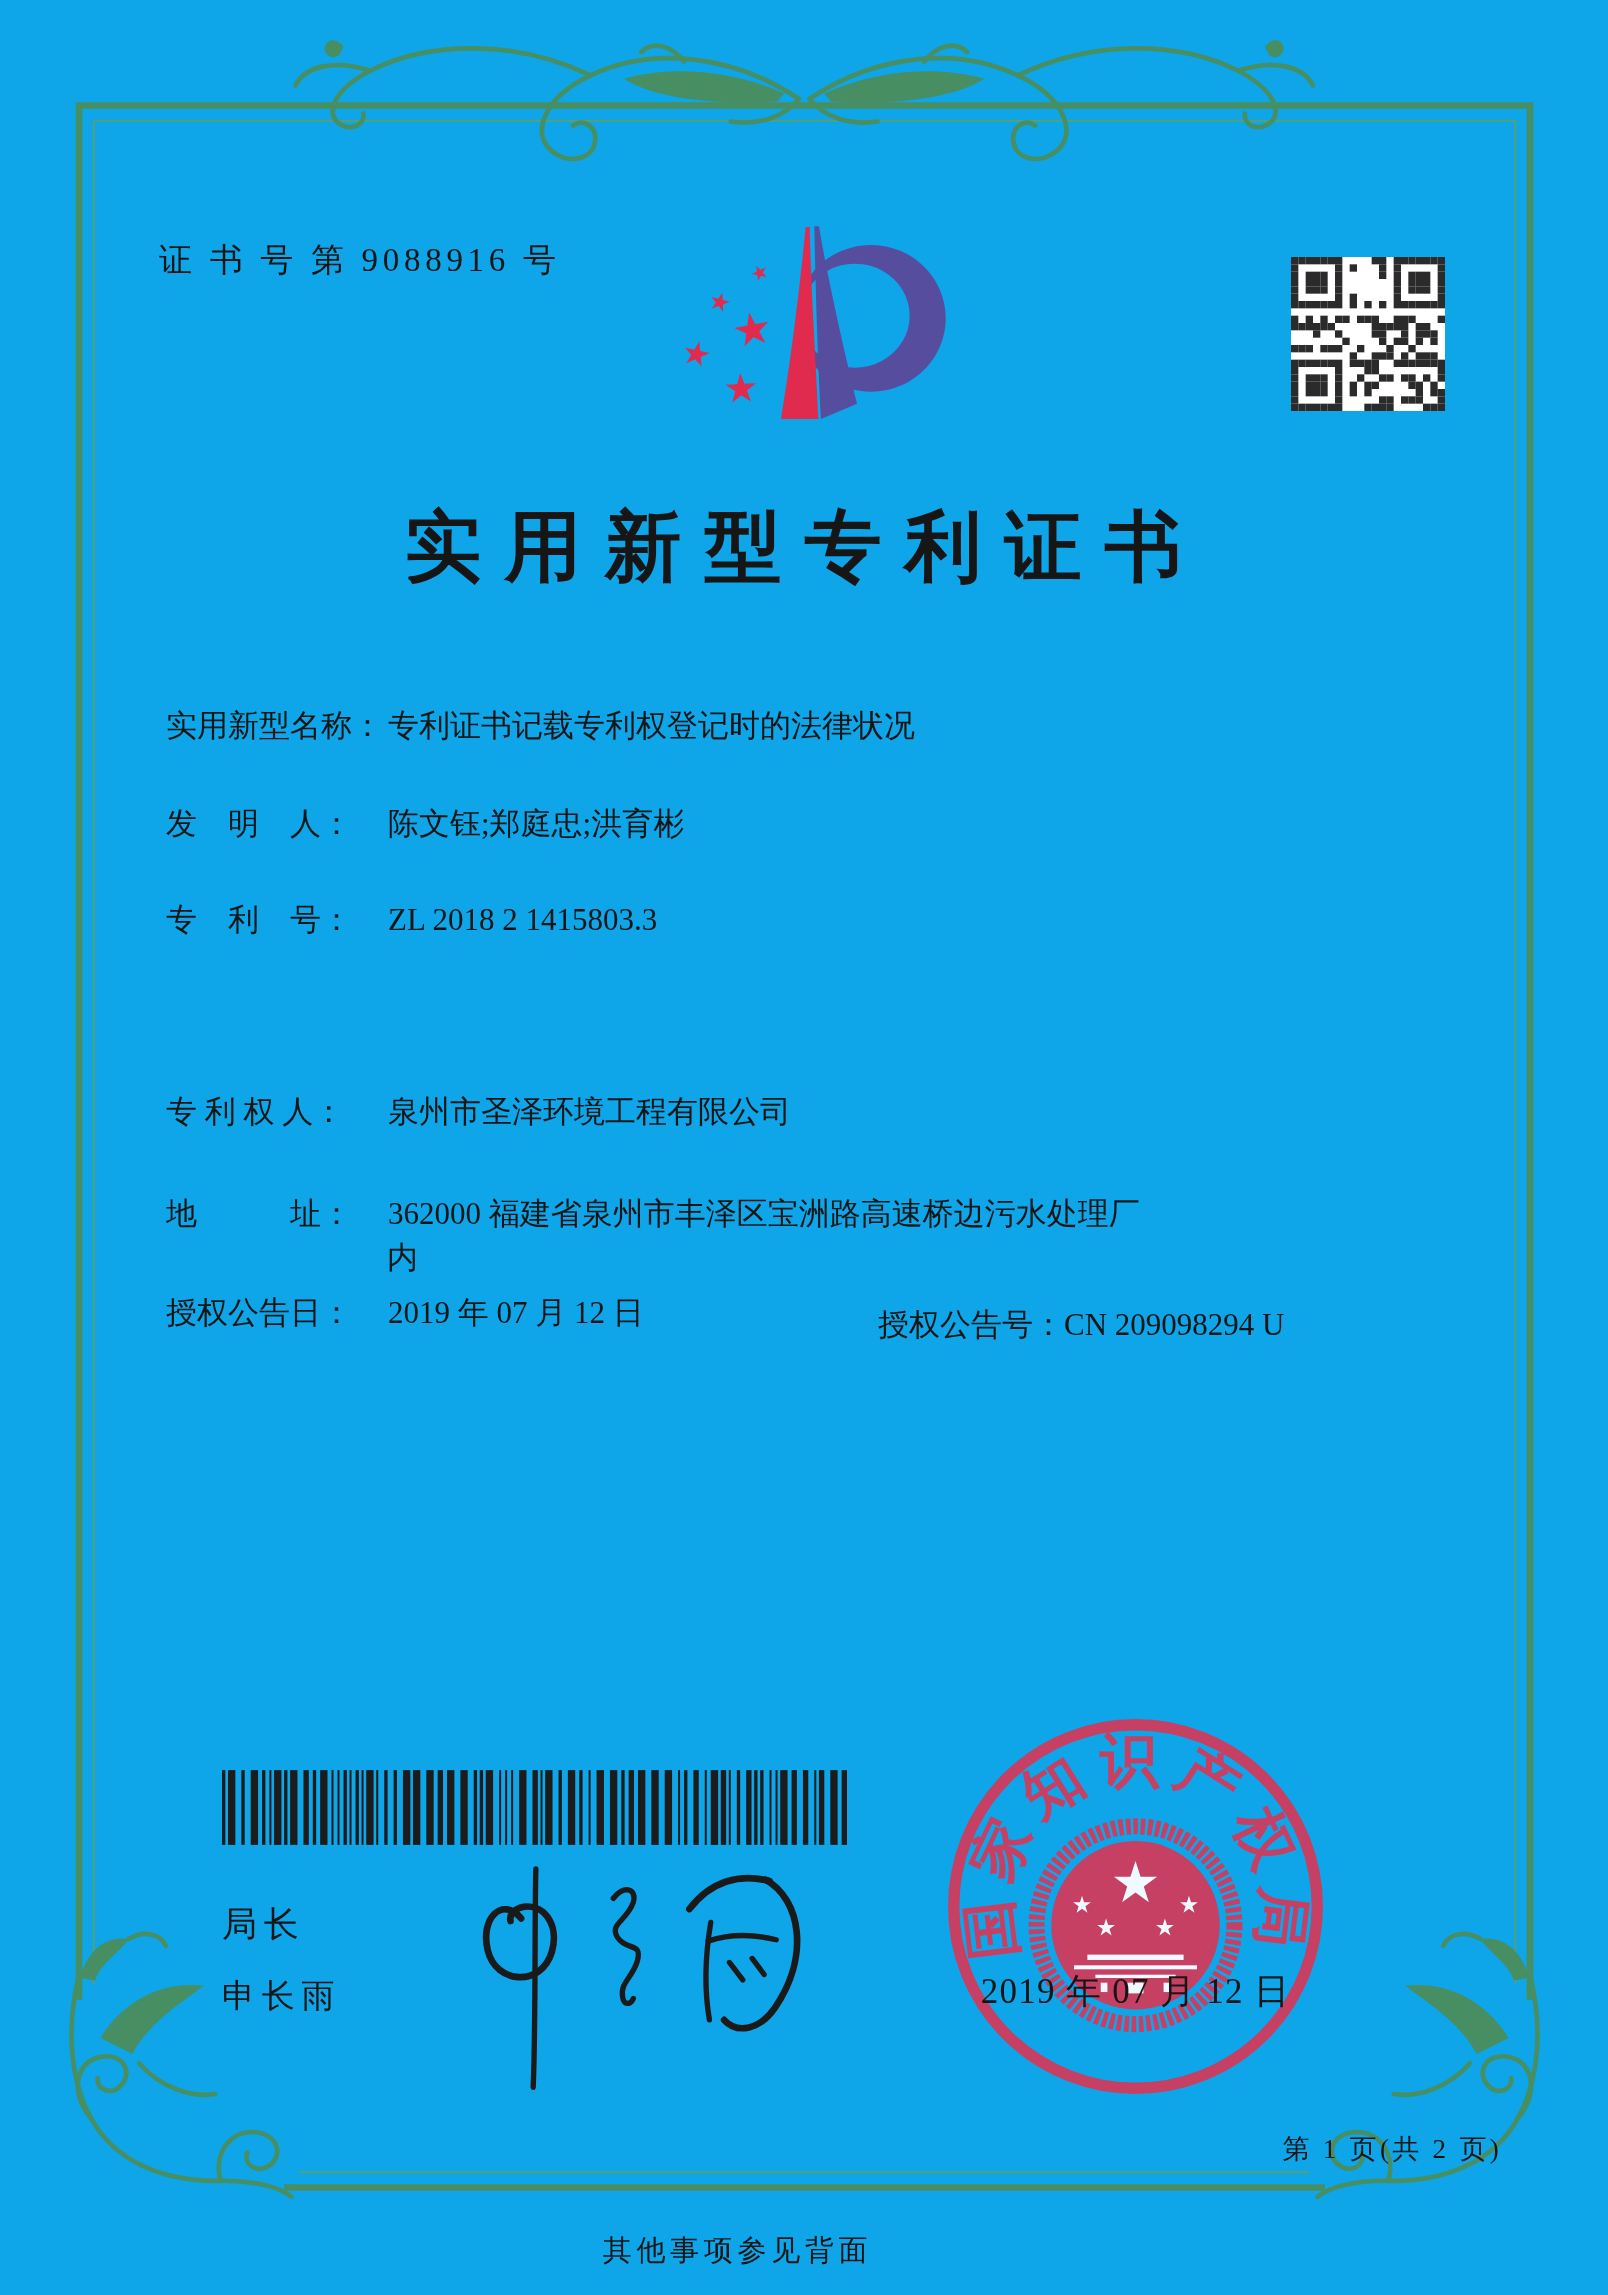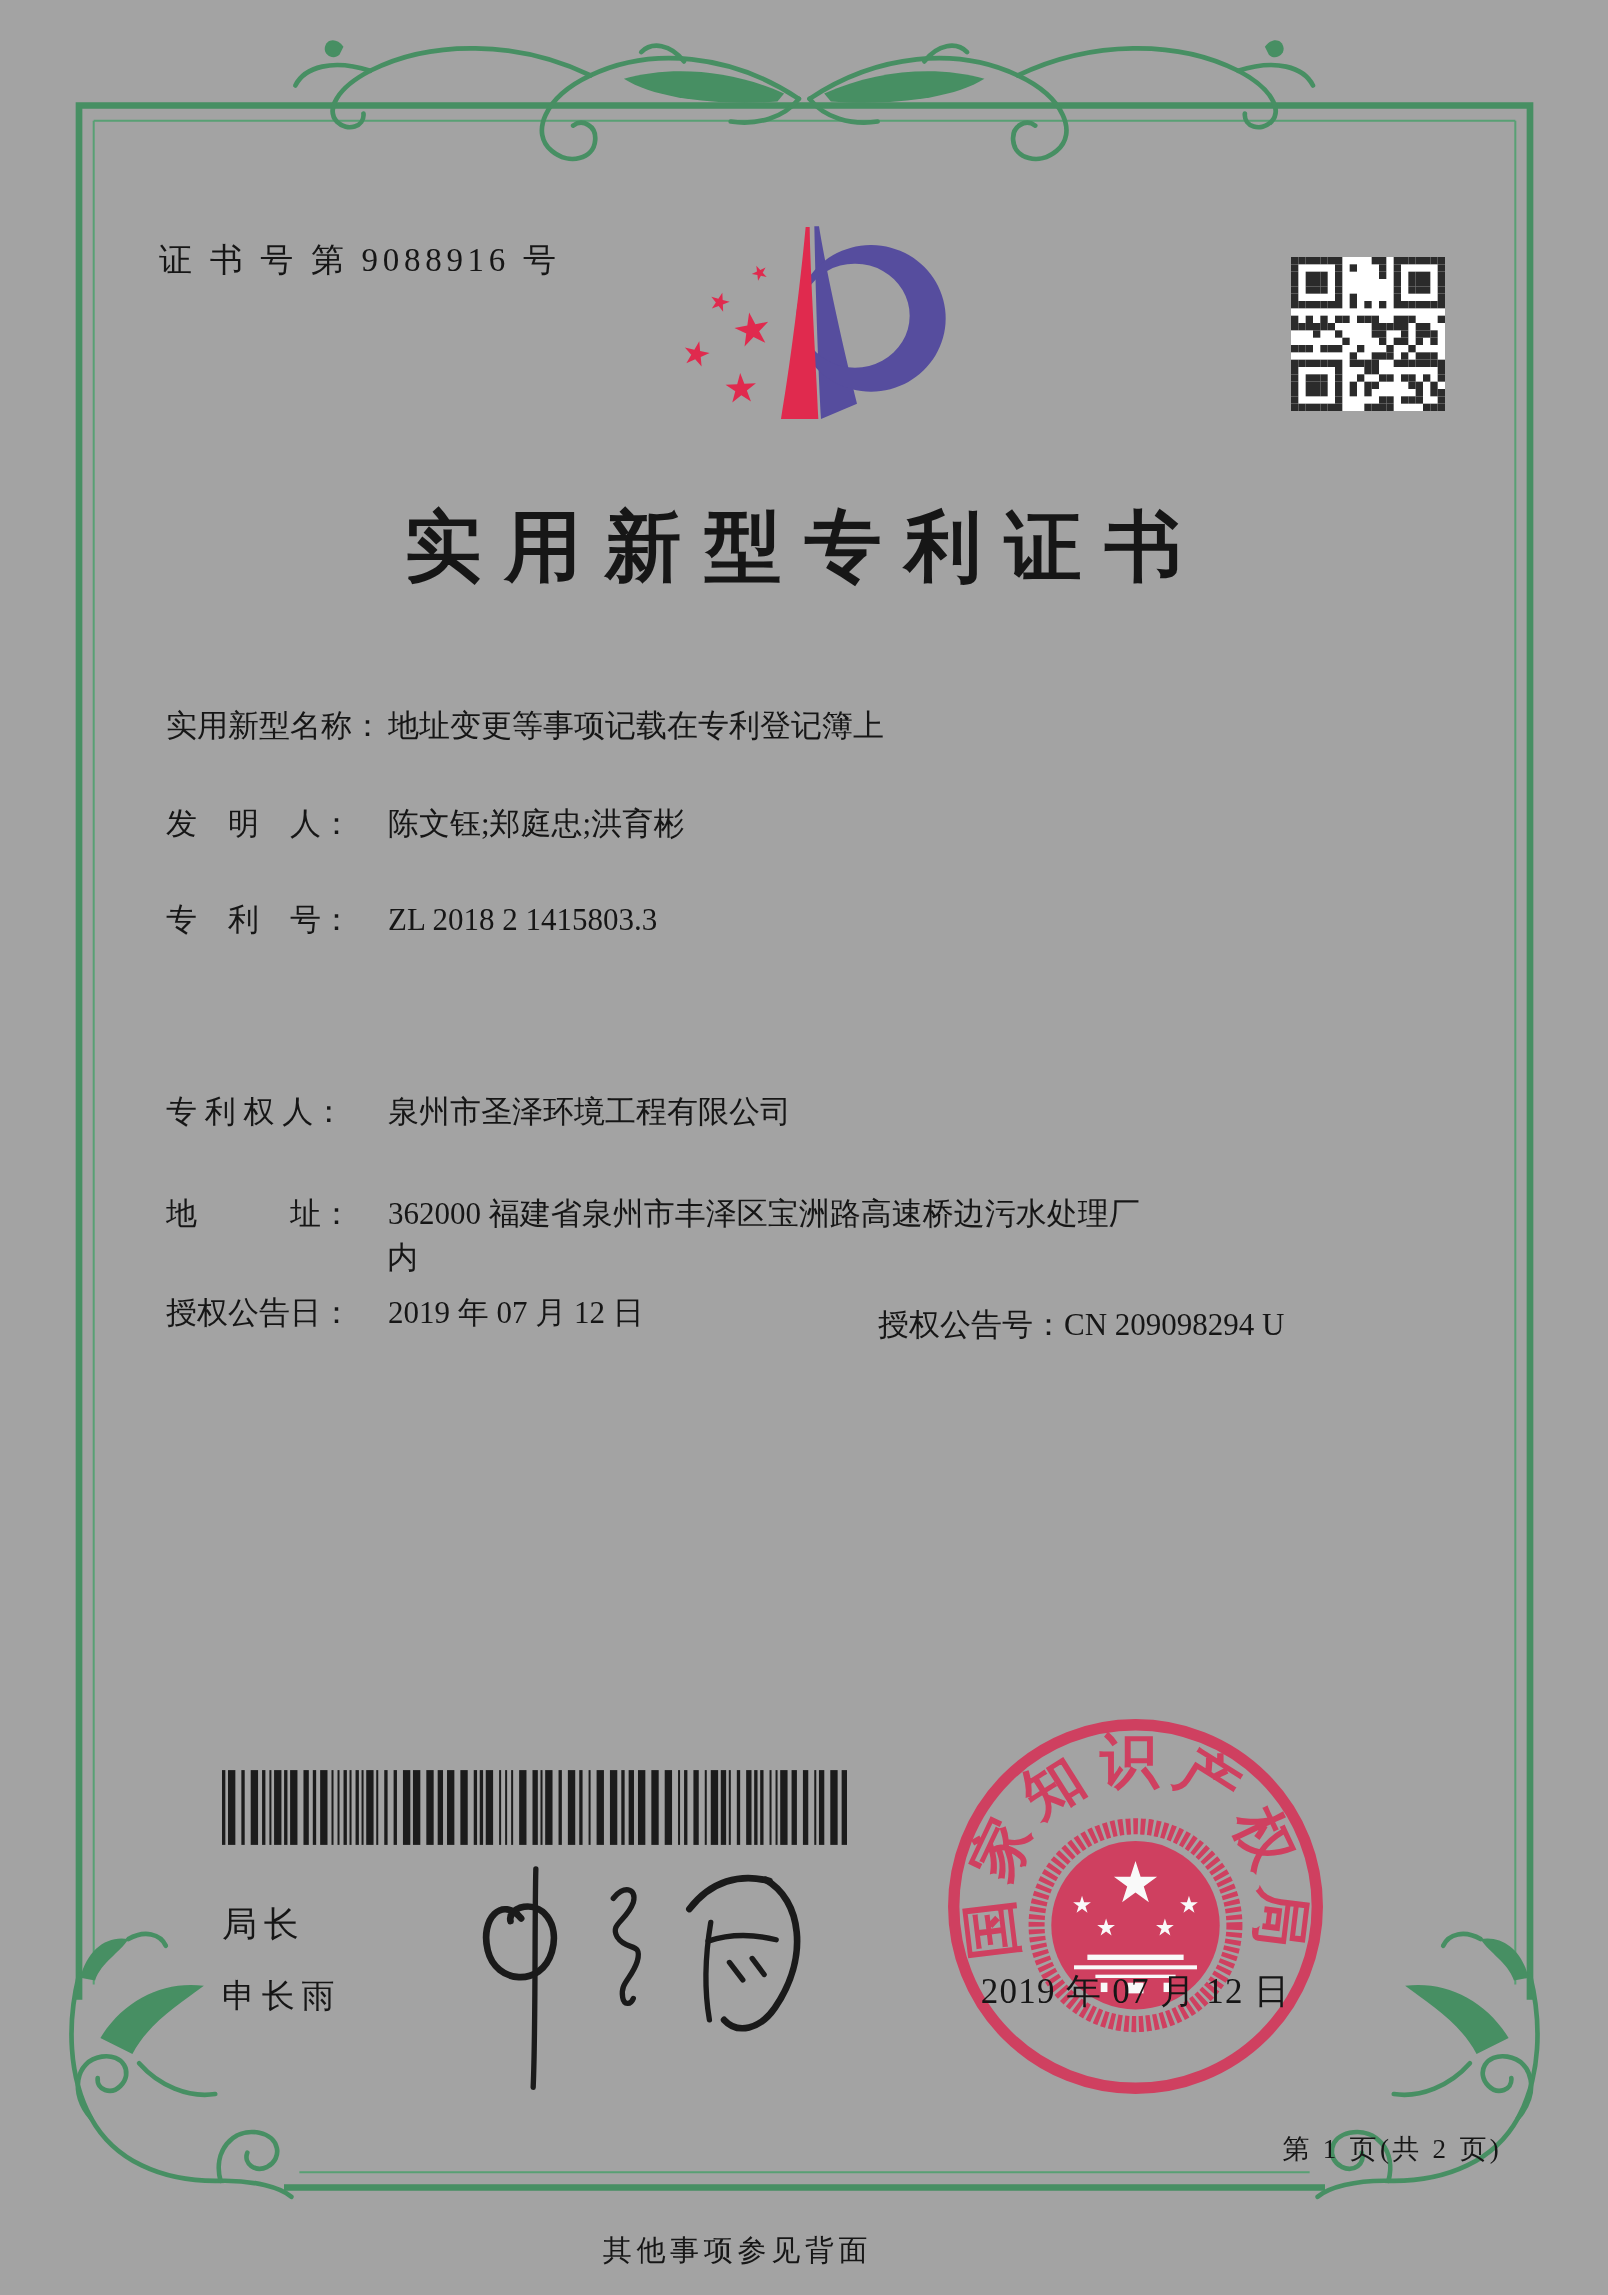--- a/index.html
+++ b/index.html
@@ -1,18 +1,18 @@
 <!DOCTYPE html>
 <html style="font-size:10.7px"><head>
 <meta charset="utf-8">
 <style>
   html,body{margin:0;padding:0;background:#e8e8e6;}
   .page{
     position:relative;width:1609px;height:2295px;margin:0 auto;
-    background:#a3a3a3;overflow:hidden;
+    background:#0ea5e9;overflow:hidden;
     font-family:"Liberation Serif","DejaVu Serif",serif;
     color:#161616;
   }
   svg{position:absolute;overflow:visible;}
   .frame-svg{left:0;top:0;}
   .cert-no{position:absolute;left:159px;top:238px;font-size:33px;letter-spacing:4.7px;white-space:nowrap;}
   .logo-svg{left:658px;top:217px;}
   .qr-svg{left:1291px;top:257px;}
   .title{
     position:absolute;left:0;right:0;top:496px;margin:0;text-align:center;
@@ -322,21 +322,21 @@
         <rect x="143" y="220" width="11" height="11" fill="#2b2b2b"></rect>
         <rect x="198" y="220" width="11" height="11" fill="#2b2b2b"></rect>
         <rect x="209" y="220" width="11" height="11" fill="#2b2b2b"></rect>
         <rect x="220" y="220" width="11" height="11" fill="#2b2b2b"></rect>
       </g>
   </svg>
 
   <h1 class="title">实用新型专利证书</h1>
 
   <div class="row row-name">
-    <span class="lab">实用新型名称：</span><span class="val">地址变更等事项记载在专利登记簿上</span>
+    <span class="lab">实用新型名称：</span><span class="val">专利证书记载专利权登记时的法律状况</span>
   </div>
   <div class="row row-inventor">
     <span class="lab">发　明　人：</span><span class="val">陈文钰;郑庭忠;洪育彬</span>
   </div>
   <div class="row row-patno">
     <span class="lab">专　利　号：</span><span class="val">ZL 2018 2 1415803.3</span>
   </div>
   <div class="row row-patentee">
     <span class="lab">专 利 权 人：</span><span class="val">泉州市圣泽环境工程有限公司</span>
   </div>

